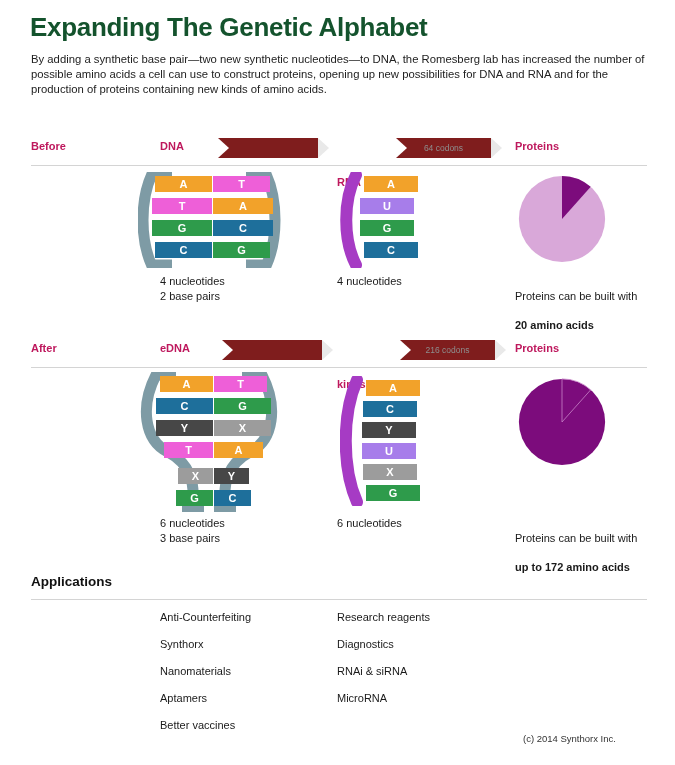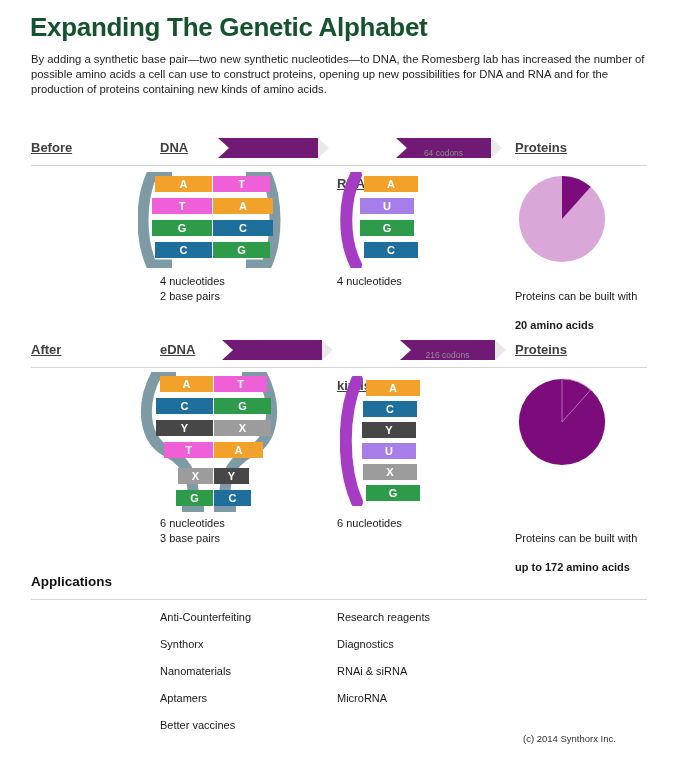--- a/index.html
+++ b/index.html
@@ -36,46 +36,45 @@
   }
 
   
   .row-head {
     position: absolute;
     left: 0; right: 0;
     height: 34px;
   }
   .row-head .lbl {
     position: absolute;
-    font-size: 13px;
+    font-size: 11px;
     font-weight: bold;
-    color: #404040;
+    color: #be185d;
     top: 0;
-    text-decoration: underline;
   }
   .lbl-stage   { left: 31px; }
   .lbl-dna     { left: 160px; }
   .lbl-rna     { left: 337px; margin-top: 36px; }
   .lbl-prot    { left: 515px; }
 
   .rule {
     position: absolute;
     left: 31px;
     width: 616px;
     height: 1px;
     background: #d4d4d4;
   }
 
   
   .chev {
     position: absolute;
     height: 20px;
-    background: #701a75;
+    background: #7f1d1d;
     display: flex;
-    align-items: flex-end;
+    align-items: center;
     justify-content: center;
   }
   .chev::after {
     content: "";
     position: absolute;
     right: -11px; top: 0;
     width: 0; height: 0;
     border-top: 10px solid transparent;
     border-bottom: 10px solid transparent;
     border-left: 11px solid #e9e9e9;

